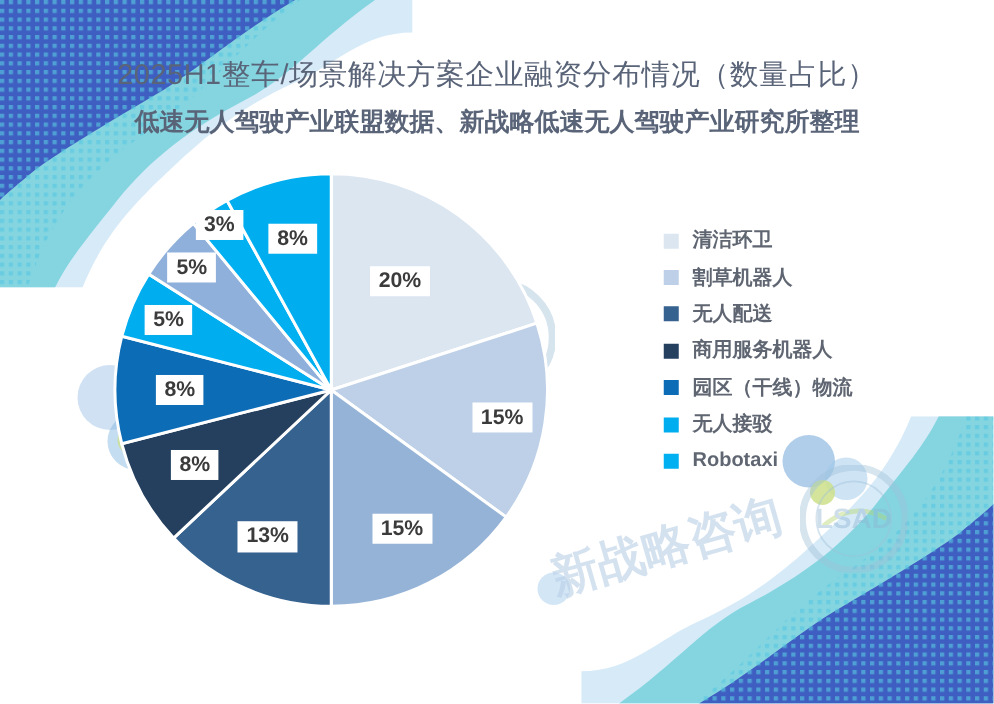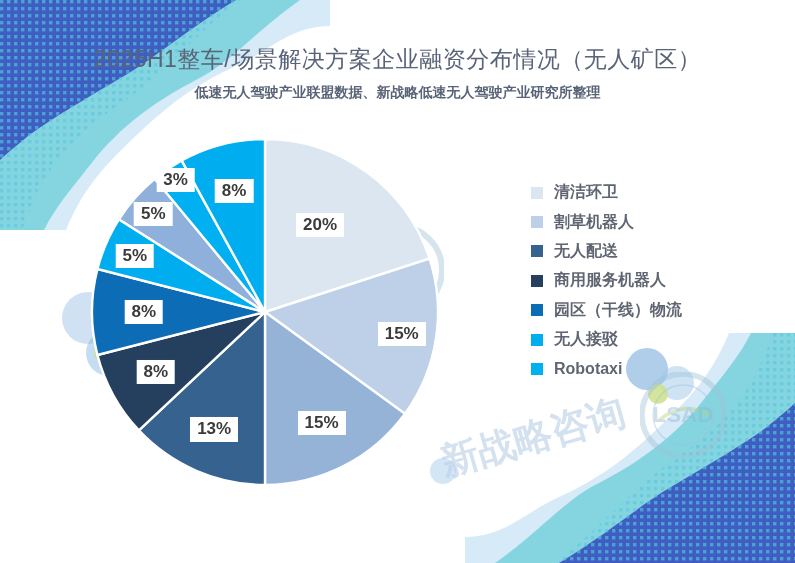--- a/index.html
+++ b/index.html
@@ -22,21 +22,21 @@
   .blob{position:absolute;border-radius:50%;pointer-events:none;}
 
   
   .title-wrap{position:absolute;left:0;right:0;top:44px;text-align:center;}
   .title{
     font-size:23px;color:#5a6478;letter-spacing:.5px;
     font-family:"Liberation Sans","DejaVu Sans",sans-serif;
     white-space:nowrap;
   }
   .subtitle{
-    margin-top:9px;font-size:14px;color:#5a6478;font-weight:bold;
+    margin-top:9px;font-size:20px;color:#5a6478;font-weight:bold;
     white-space:nowrap;
   }
 
   
   .chart-area{position:absolute;left:78px;top:132px;width:390px;height:360px;}
   .pie-svg{position:absolute;left:0;top:0;}
 
   .slice-label{
     position:absolute;
     background:#ffffff;
@@ -116,21 +116,21 @@
 
   <div class="blob" style="left:62px;top:292px;width:52px;height:52px;background:#a9c9ea;opacity:.55;"></div>
   <div class="blob" style="left:86px;top:330px;width:46px;height:46px;background:#7fb4e0;opacity:.45;"></div>
   <div class="blob" style="left:94px;top:340px;width:24px;height:24px;background:#cde08a;opacity:.75;"></div>
   <div class="blob" style="left:626px;top:348px;width:42px;height:42px;background:#4f93d0;opacity:.45;"></div>
   <div class="blob" style="left:660px;top:366px;width:34px;height:34px;background:#9ec8ea;opacity:.5;"></div>
   <div class="blob" style="left:648px;top:384px;width:20px;height:20px;background:#cde08a;opacity:.85;"></div>
   <div class="blob" style="left:430px;top:458px;width:26px;height:26px;background:#9ec8ea;opacity:.45;"></div>
 
   <div class="title-wrap">
-    <div class="title">2025H1整车/场景解决方案企业融资分布情况（无人矿区）</div>
+    <div class="title">2025H1整车/场景解决方案企业融资分布情况（数量占比）</div>
     <div class="subtitle">低速无人驾驶产业联盟数据、新战略低速无人驾驶产业研究所整理</div>
   </div>
 
   <div class="wm wm-logo" style="left:352px;top:224px;">
     <svg width="92" height="92" viewBox="0 0 92 92">
       <circle cx="46" cy="46" r="44" fill="none" stroke="#9fc0d8" stroke-width="6"></circle>
       <circle cx="46" cy="46" r="32" fill="none" stroke="#9fc0d8" stroke-width="1.6"></circle>
       <path d="M20,52 Q46,30 74,46" fill="none" stroke="#b4d66a" stroke-width="4"></path>
       <text x="46" y="54" text-anchor="middle" font-size="24" font-weight="bold" fill="#8fb3d0" font-family="'Liberation Sans',sans-serif">LSAD</text>
     </svg>

